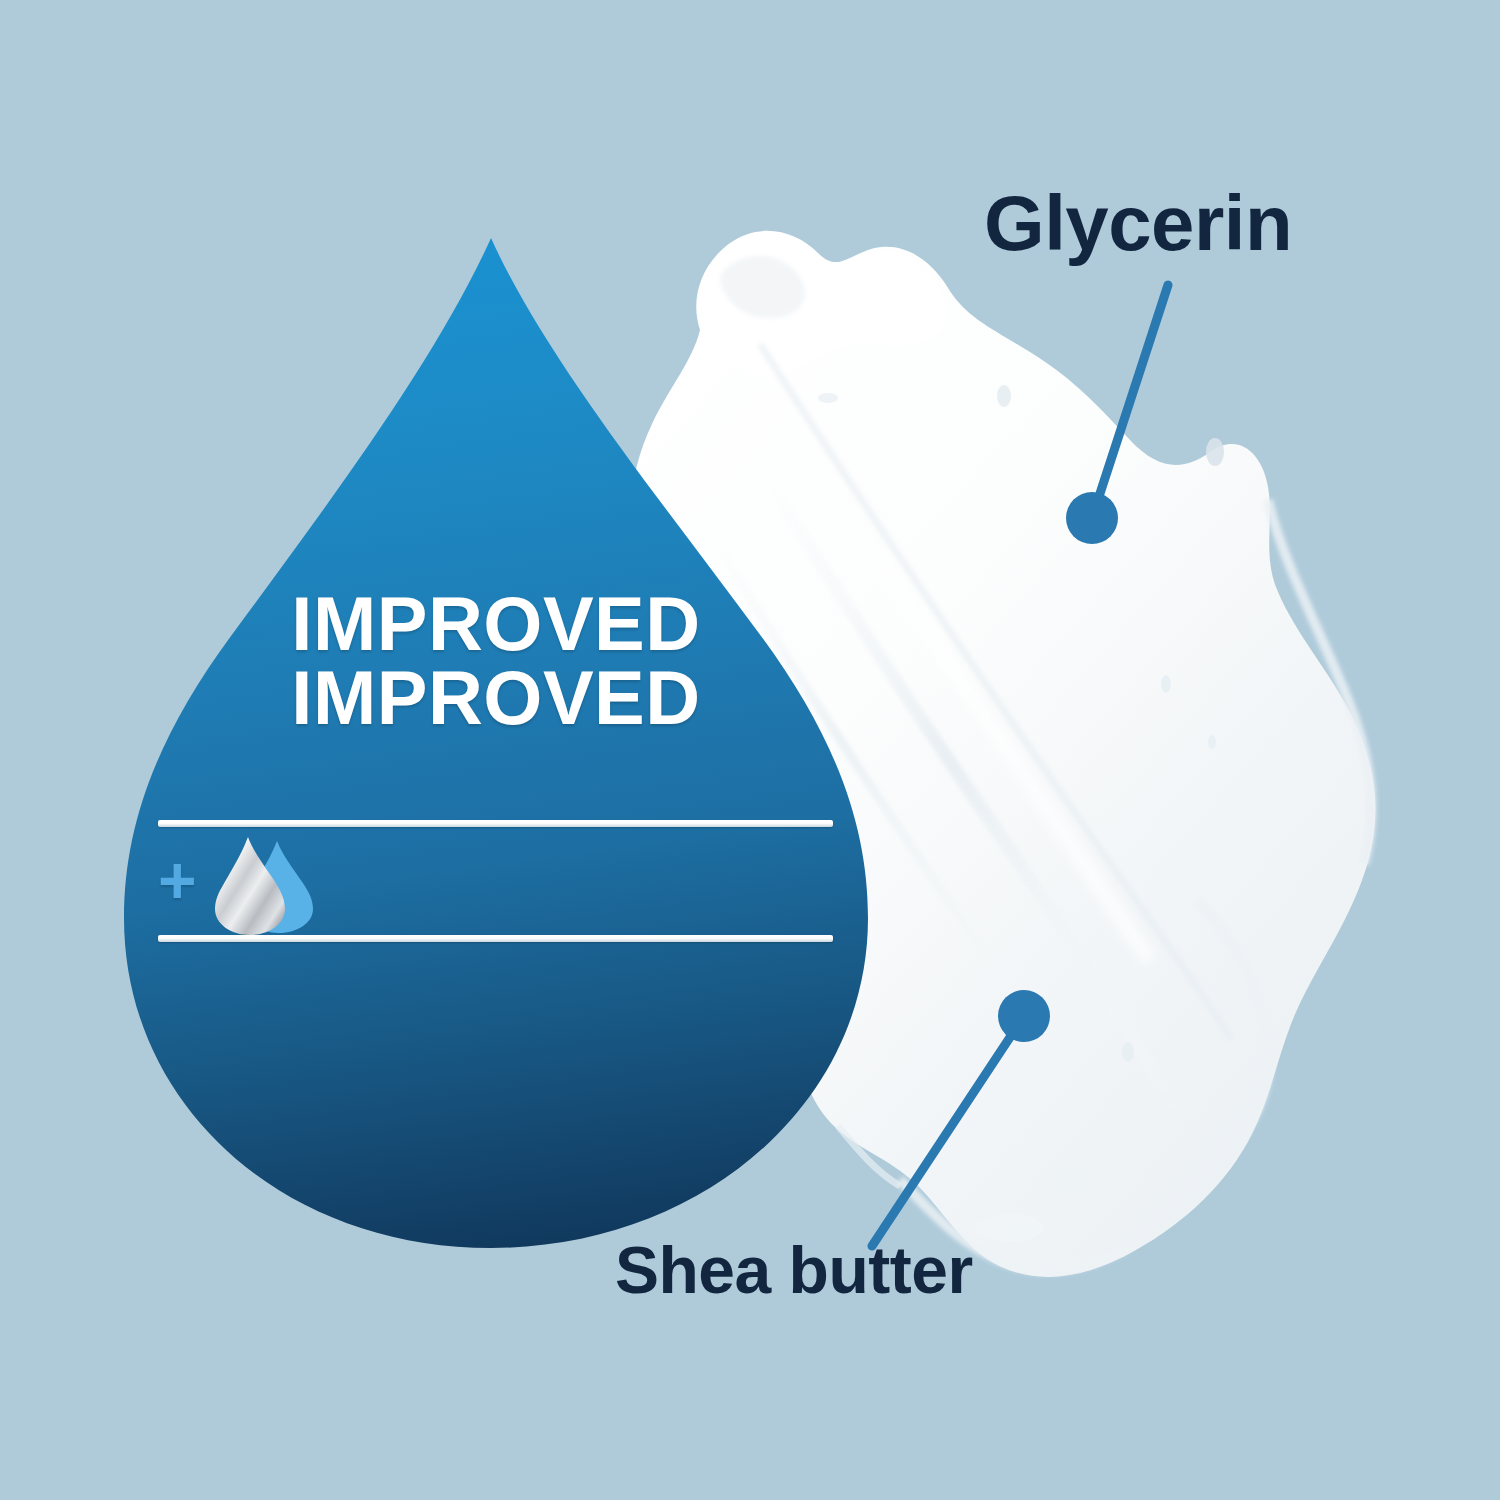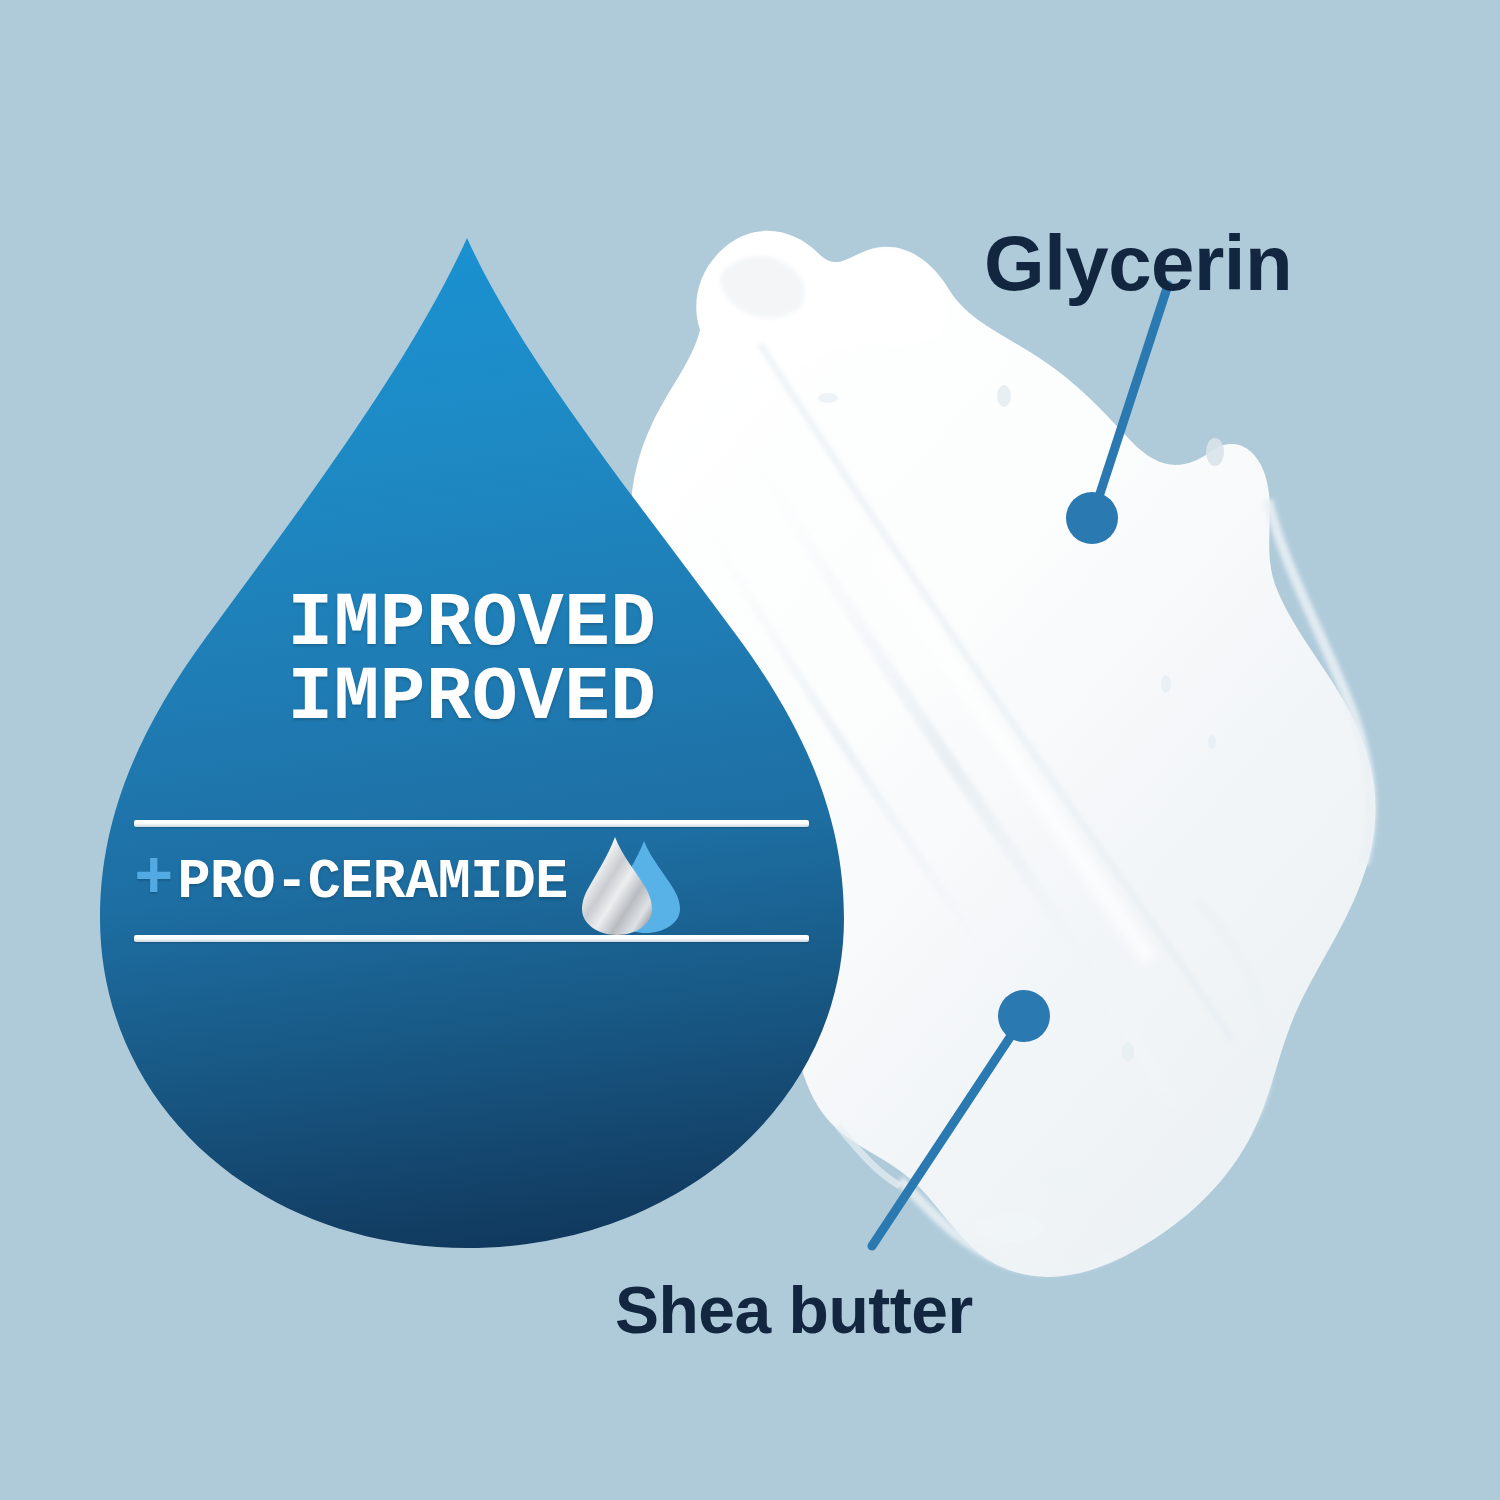--- a/index.html
+++ b/index.html
@@ -19,25 +19,24 @@
   
   #cream-layer {
     position: absolute;
     inset: 0;
     pointer-events: none;
   }
 
   
   #teardrop-badge {
     position: absolute;
-    left: 92px;
+    left: 116px;
     top: 232px;
     width: 760px;
     height: 1022px;
-    font-family: Liberation Mono, monospace;
   }
   #teardrop-badge .drop-svg {
     position: absolute;
     inset: 0;
   }
   #badge-content {
     position: absolute;
     left: 0;
     top: 0;
     width: 760px;
@@ -109,21 +108,20 @@
     margin-top: 2px;
   }
 
   
   .callout-label {
     position: absolute;
     color: #13263f;
     font-weight: 700;
     white-space: nowrap;
     letter-spacing: -0.5px;
-    margin-top: 40px;
   }
   #label-glycerin {
     left: 984px;
     top: 178px;
     font-size: 78px;
   }
   #label-shea {
     left: 615px;
     top: 1232px;
     font-size: 66px;
@@ -260,21 +258,20 @@
     <div id="badge-content">
       <div class="headline">
         <span class="line">IMPROVED</span>
         <span class="line">IMPROVED</span>
       </div>
 
       <div class="rule" id="rule-top"></div>
 
       <div class="ceramide-row">
         <span class="plus-sign">+</span>
-        <span class="ceramide-label">PRO-CERAMIDE</span>
         <svg class="droplet-icon" viewBox="0 0 104 104" xmlns="http://www.w3.org/2000/svg">
           <defs>
             <linearGradient id="silverDrop" x1="0.05" y1="0.1" x2="0.95" y2="0.9">
               <stop offset="0%" stop-color="#ffffff"></stop>
               <stop offset="22%" stop-color="#f2f3f4"></stop>
               <stop offset="40%" stop-color="#c9ccd0"></stop>
               <stop offset="55%" stop-color="#eceef0"></stop>
               <stop offset="72%" stop-color="#b8bcc1"></stop>
               <stop offset="88%" stop-color="#dfe2e5"></stop>
               <stop offset="100%" stop-color="#9ba0a6"></stop>

